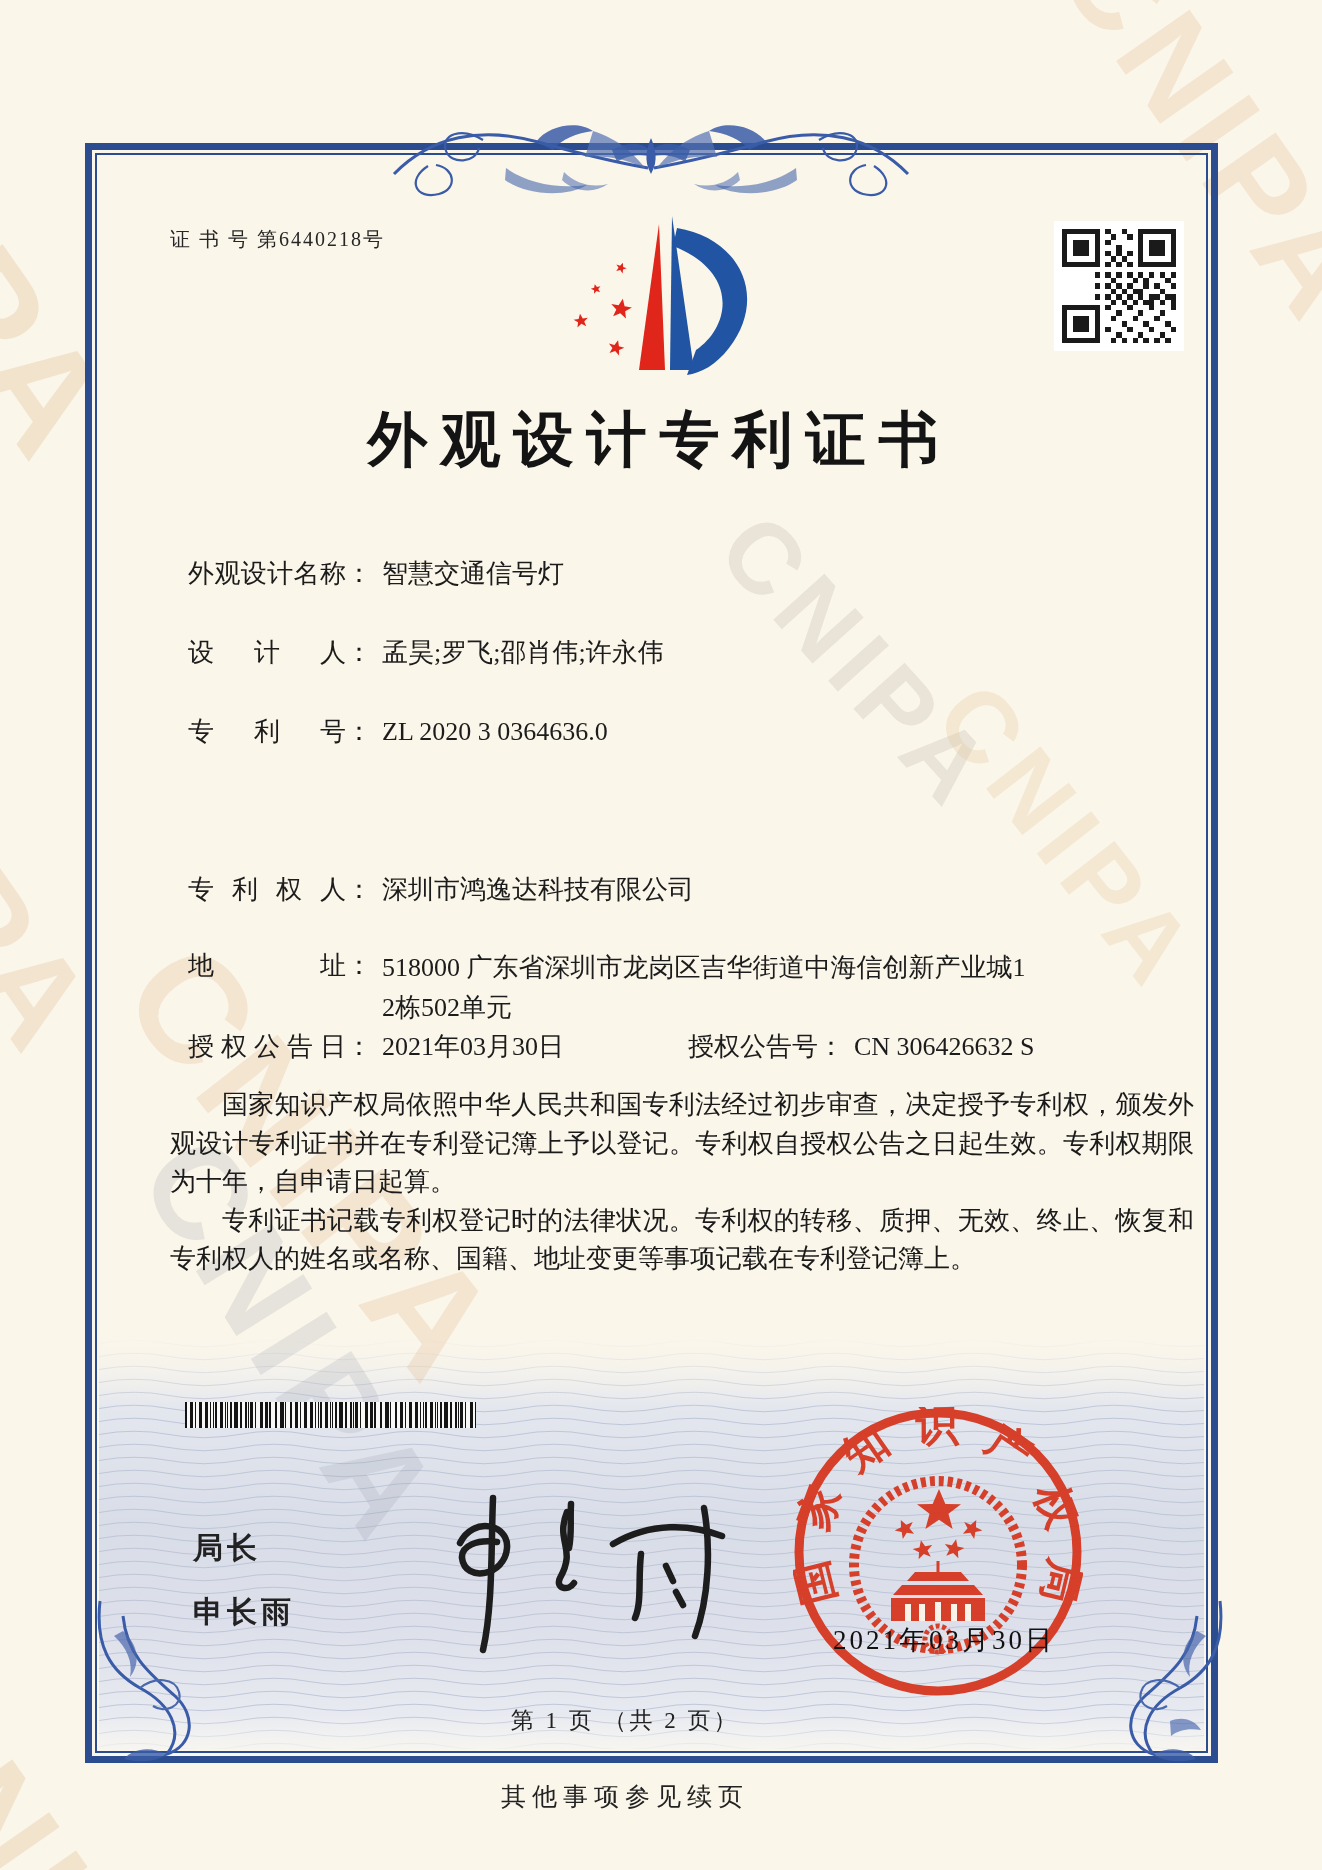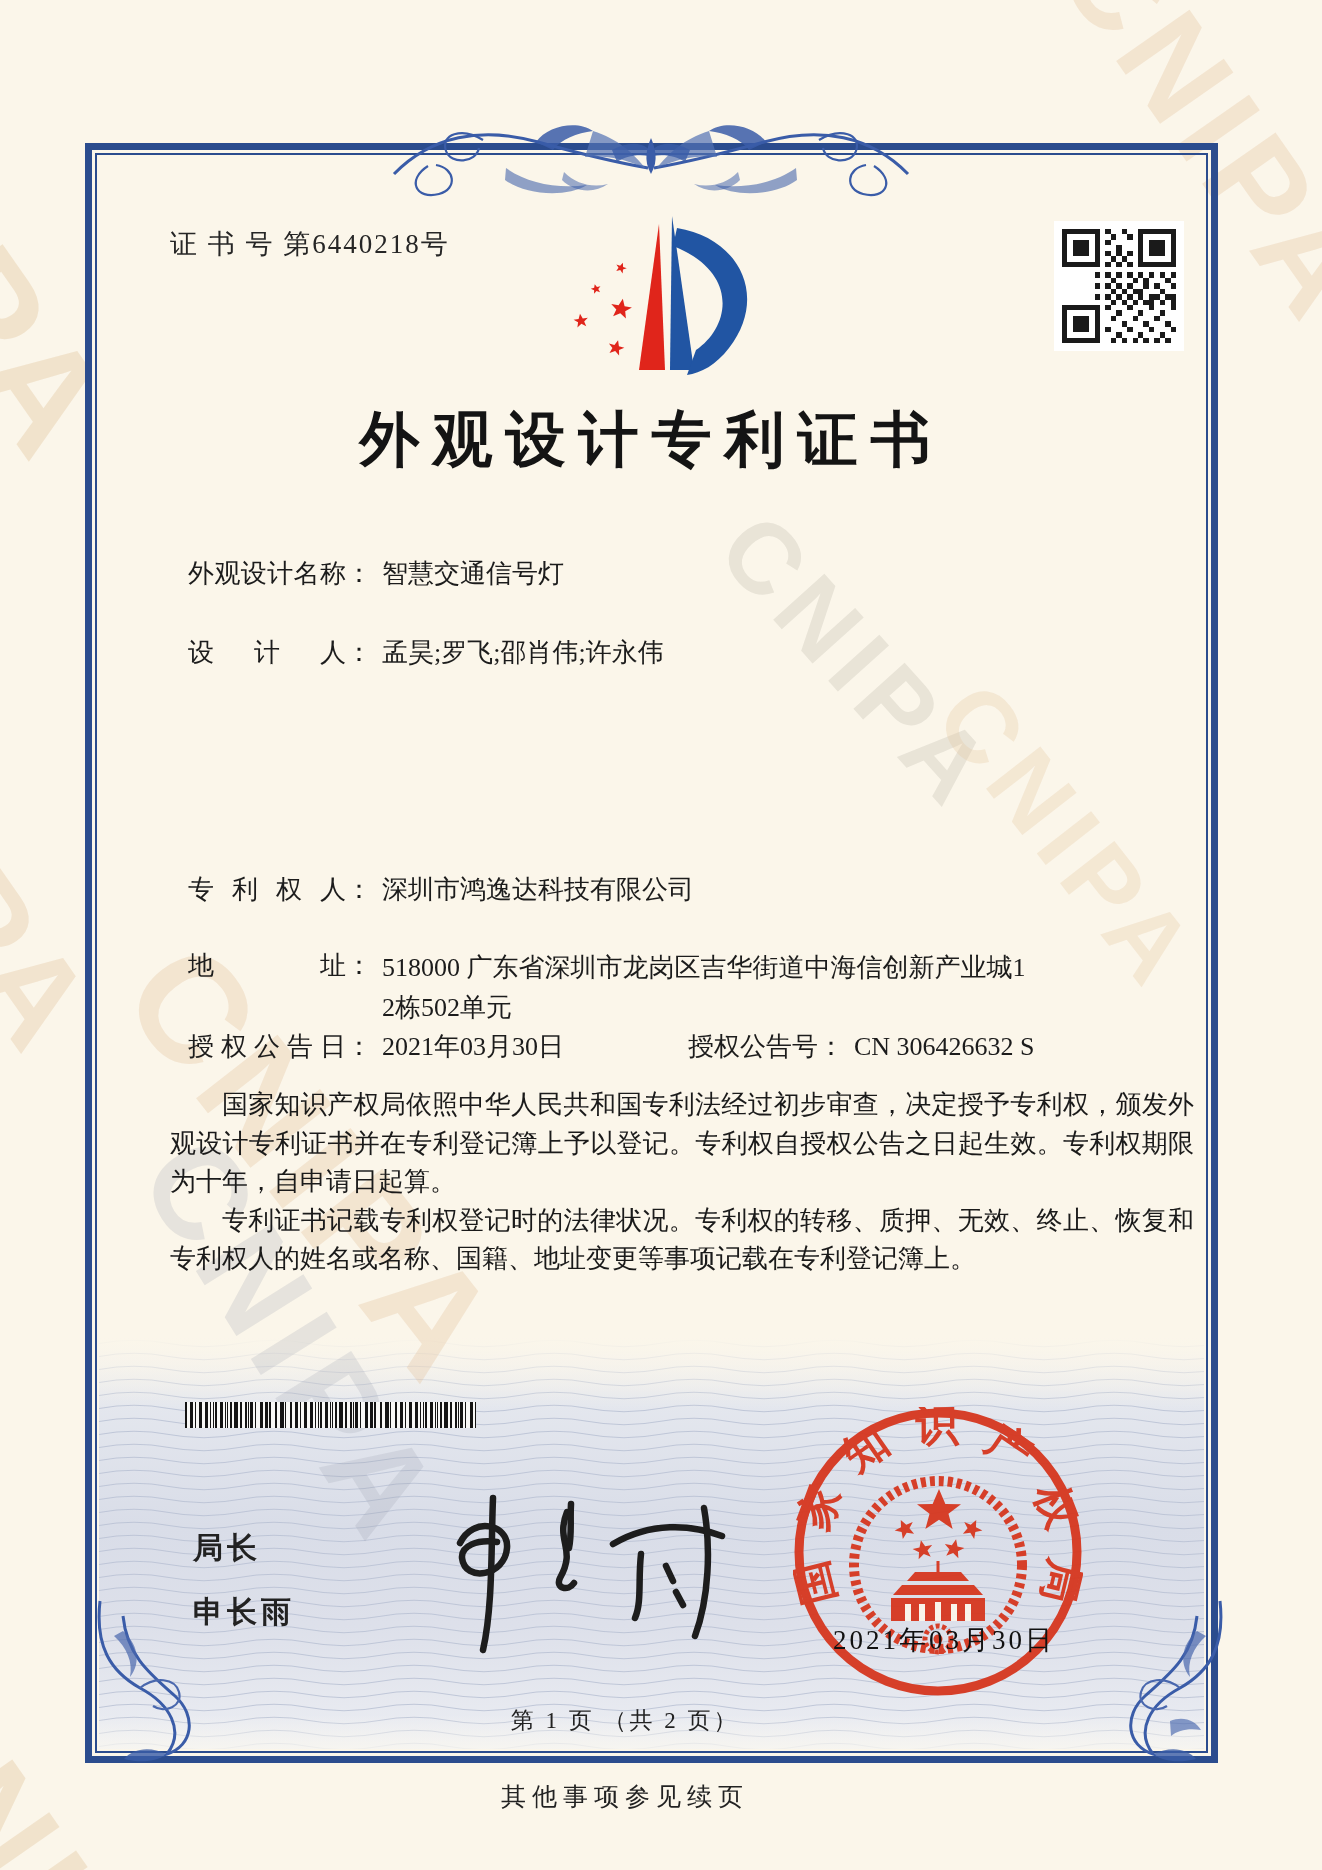--- a/index.html
+++ b/index.html
@@ -37,27 +37,27 @@
   .frame{
     position:absolute;z-index:3;left:85px;top:143px;width:1133px;height:1620px;
     box-sizing:border-box;border:7px solid #2b4c8e;
   }
   .frame-inner{position:absolute;inset:3px;border:2px solid #2b4c8e;}
   .orn{position:absolute;z-index:4;}
   .orn-top{left:386px;top:110px;}
   .orn-br{left:1075px;top:1596px;}
   .orn-bl{left:95px;top:1596px;transform:scaleX(-1);}
   
-  .cert-no{position:absolute;z-index:5;left:170px;top:226px;font-size:27px;letter-spacing:2px;color:#262626;}
+  .cert-no{position:absolute;z-index:5;left:170px;top:226px;font-size:20px;letter-spacing:2px;color:#262626;}
   .logo{position:absolute;z-index:5;left:573px;top:208px;}
   .qr{position:absolute;z-index:5;left:1062px;top:229px;width:114px;height:114px;background:#fff;
       box-shadow:0 0 0 8px #fff;}
   .title{
     position:absolute;z-index:5;left:85px;top:400px;width:1133px;text-align:center;
-    font-size:60px;font-weight:bold;letter-spacing:13px;color:#141414;
+    font-size:60px;font-weight:bold;letter-spacing:13px;color:#141414;padding-left:8px;
   }
   
   .frow{position:absolute;z-index:5;left:188px;font-size:26px;line-height:36px;color:#1c1c1c;width:1010px;}
   .flabel{display:inline-block;width:158px;text-align:justify;text-align-last:justify;vertical-align:top;}
   .fcolon{vertical-align:top;}
   .fvalue{display:inline-block;margin-left:10px;vertical-align:top;}
   .frow.r-name{top:556px;}
   .frow.r-designer{top:635px;}
   .frow.r-patno{top:714px;}
   .frow.r-filing{top:793px;}
@@ -190,20 +190,23 @@
     </g>
   </svg>
 
   <div class="title">外观设计专利证书</div>
 
   <div class="frow r-designer">
     <span class="flabel">设计人</span><span class="fcolon">：</span><span class="fvalue">孟昊;罗飞;邵肖伟;许永伟</span>
   </div>
   <div class="frow r-name">
     <span class="flabel">外观设计名称</span><span class="fcolon">：</span><span class="fvalue">智慧交通信号灯</span>
+  </div>
+  <div class="frow r-patno">
+    <span class="flabel">专利号</span><span class="fcolon">：</span><span class="fvalue">ZL 2020 3 0364636.0</span>
   </div>
   <div class="frow r-patentee">
     <span class="flabel">专利权人</span><span class="fcolon">：</span><span class="fvalue">深圳市鸿逸达科技有限公司</span>
   </div>
   <div class="frow r-address">
     <span class="flabel">地址</span><span class="fcolon">：</span><span class="fvalue">518000 广东省深圳市龙岗区吉华街道中海信创新产业城12栋502单元</span>
   </div>
   <div class="frow r-grant">
     <span class="flabel">授权公告日</span><span class="fcolon">：</span><span class="fvalue">2021年03月30日</span>
     <span class="grant2">

